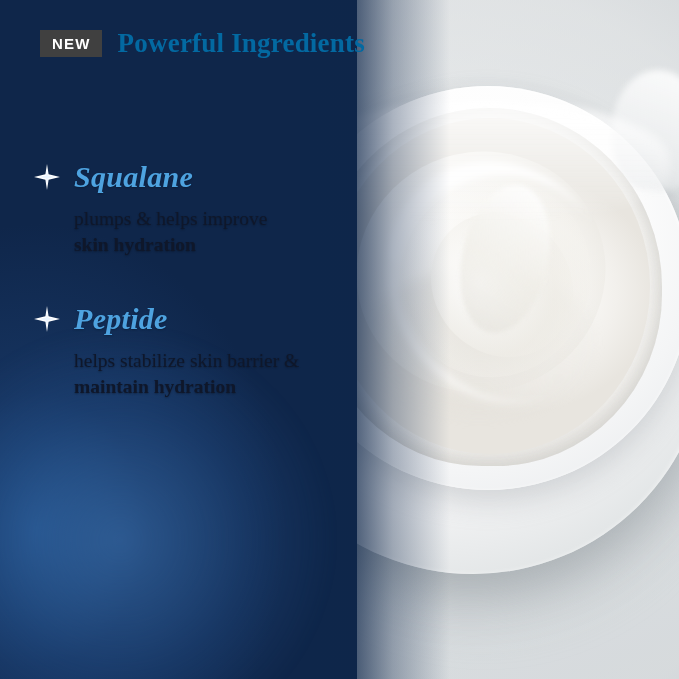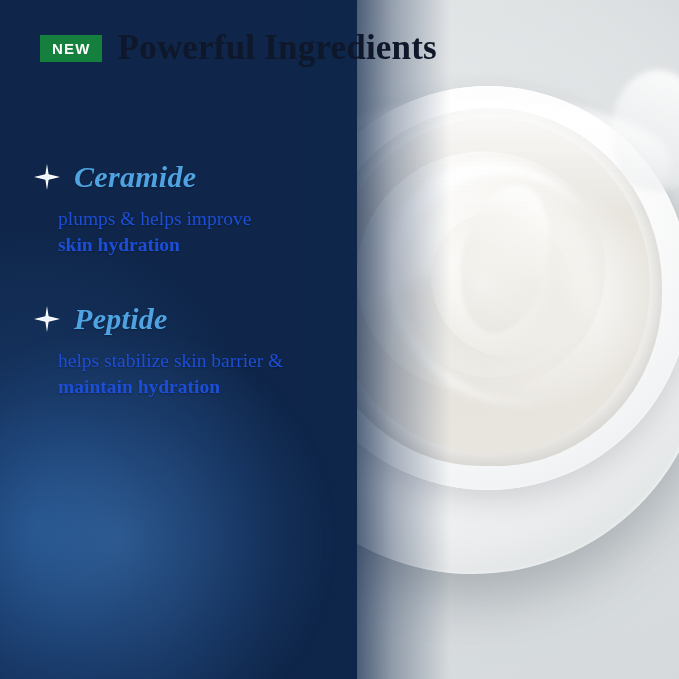--- a/index.html
+++ b/index.html
@@ -188,34 +188,34 @@
   .header {
     position: absolute;
     left: 40px;
     top: 28px;
     display: flex;
     align-items: center;
     gap: 16px;
     z-index: 6;
   }
   .new-badge {
-    background: #15803d;
+    background: #404040;
     color: #ffffff;
     font-family: "Liberation Sans", sans-serif;
     font-weight: bold;
     font-size: 15px;
     letter-spacing: 1.2px;
     padding: 6px 11px 6px 12px;
     line-height: 1;
   }
   .title {
-    color: #0f172a;
+    color: #0369a1;
     font-family: "Liberation Serif", serif;
     font-weight: bold;
-    font-size: 35px;
+    font-size: 27px;
     letter-spacing: 0.2px;
     white-space: nowrap;
   }
 
   
   .ingredients {
     position: absolute;
     left: 34px;
     top: 160px;
     width: 310px;
@@ -241,22 +241,22 @@
   .ing-name {
     color: #4ea3e0;
     font-family: "Liberation Serif", serif;
     font-style: italic;
     font-weight: bold;
     font-size: 30px;
     letter-spacing: 0.3px;
     text-shadow: 0 1px 2px rgba(0,0,0,0.25);
   }
   .ing-desc {
-    margin-left: 24px;
-    color: #1d4ed8;
+    margin-left: 40px;
+    color: #0f172a;
     font-family: "Liberation Serif", serif;
     font-size: 19.5px;
     line-height: 1.34;
     max-width: 250px;
     text-shadow: 0 1px 2px rgba(0,0,0,0.28);
   }
   .ing-desc b {
     font-weight: bold;
   }
 </style>
@@ -295,21 +295,21 @@
   <div class="ingredients">
 
     <div class="ing">
       <div class="ing-head">
         <span class="sparkle">
           <svg width="26" height="26" viewBox="0 0 26 26">
             <path d="M13 0 L14.6 10.3 L26 13 L14.6 15.7 L13 26 L11.4 15.7 L0 13 L11.4 10.3 Z" fill="#ffffff"></path>
             <path d="M13 4.5 L13.8 11.6 L21 13 L13.8 14.4 L13 21.5 L12.2 14.4 L5 13 L12.2 11.6 Z" fill="#eaf4ff"></path>
           </svg>
         </span>
-        <span class="ing-name">Ceramide</span>
+        <span class="ing-name">Squalane</span>
       </div>
       <div class="ing-desc">
         <span>plumps &amp; helps improve</span>
         <br>
         <b>skin hydration</b>
       </div>
     </div>
 
     <div class="ing">
     </div>

